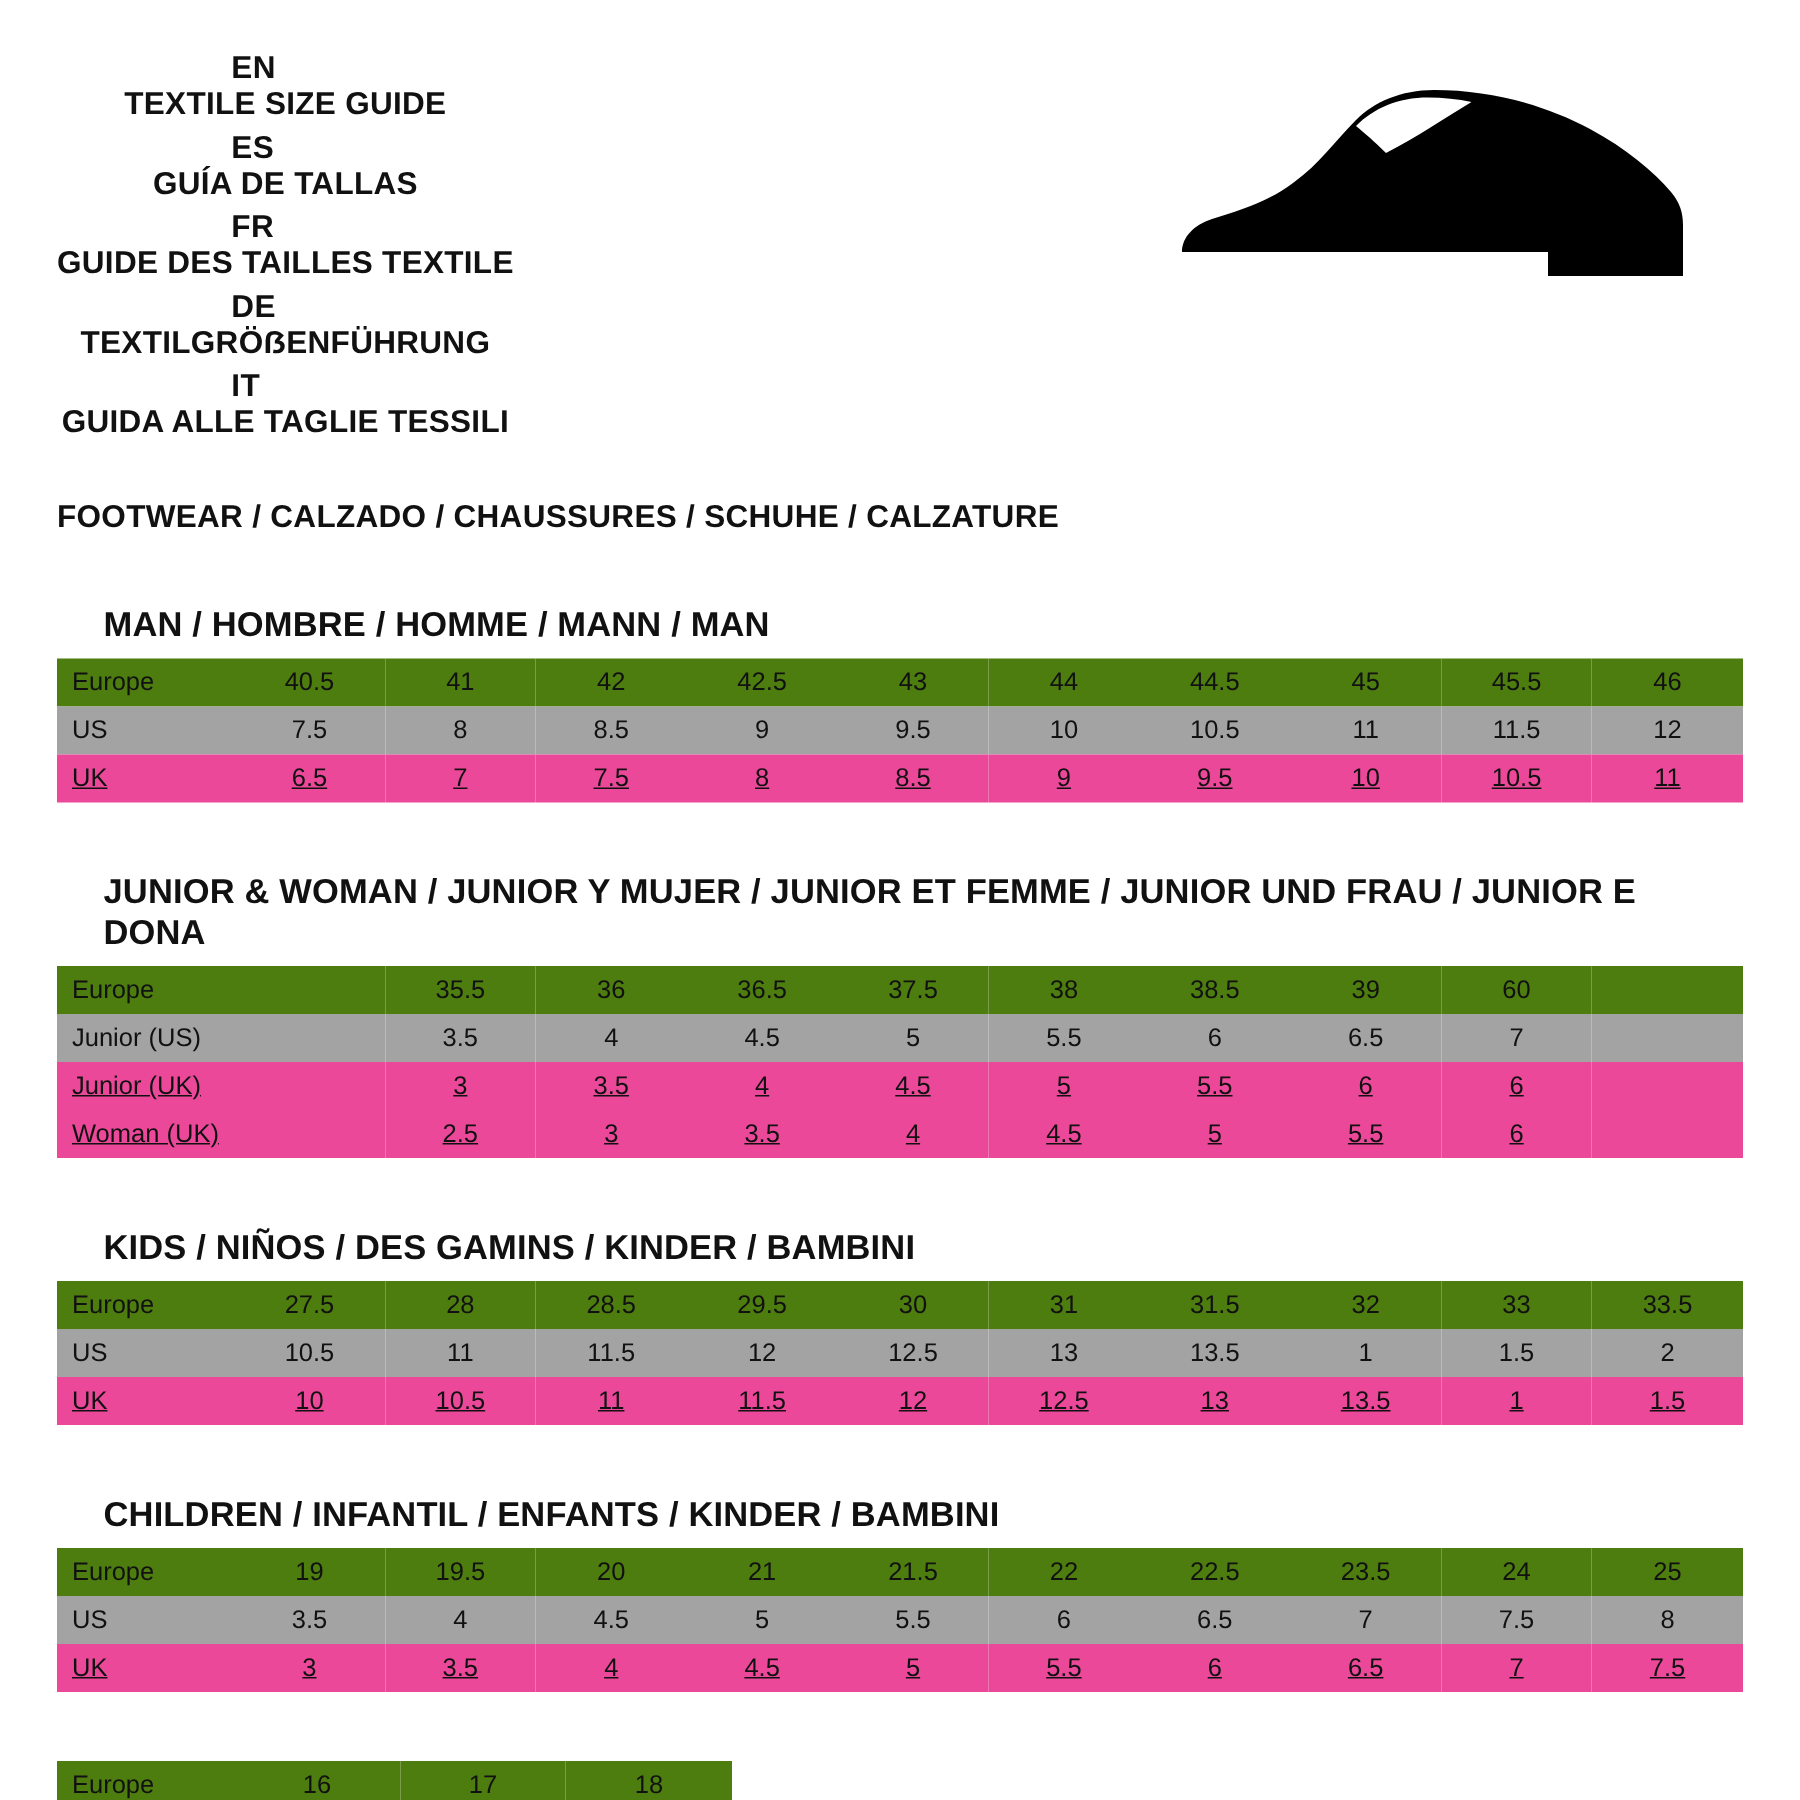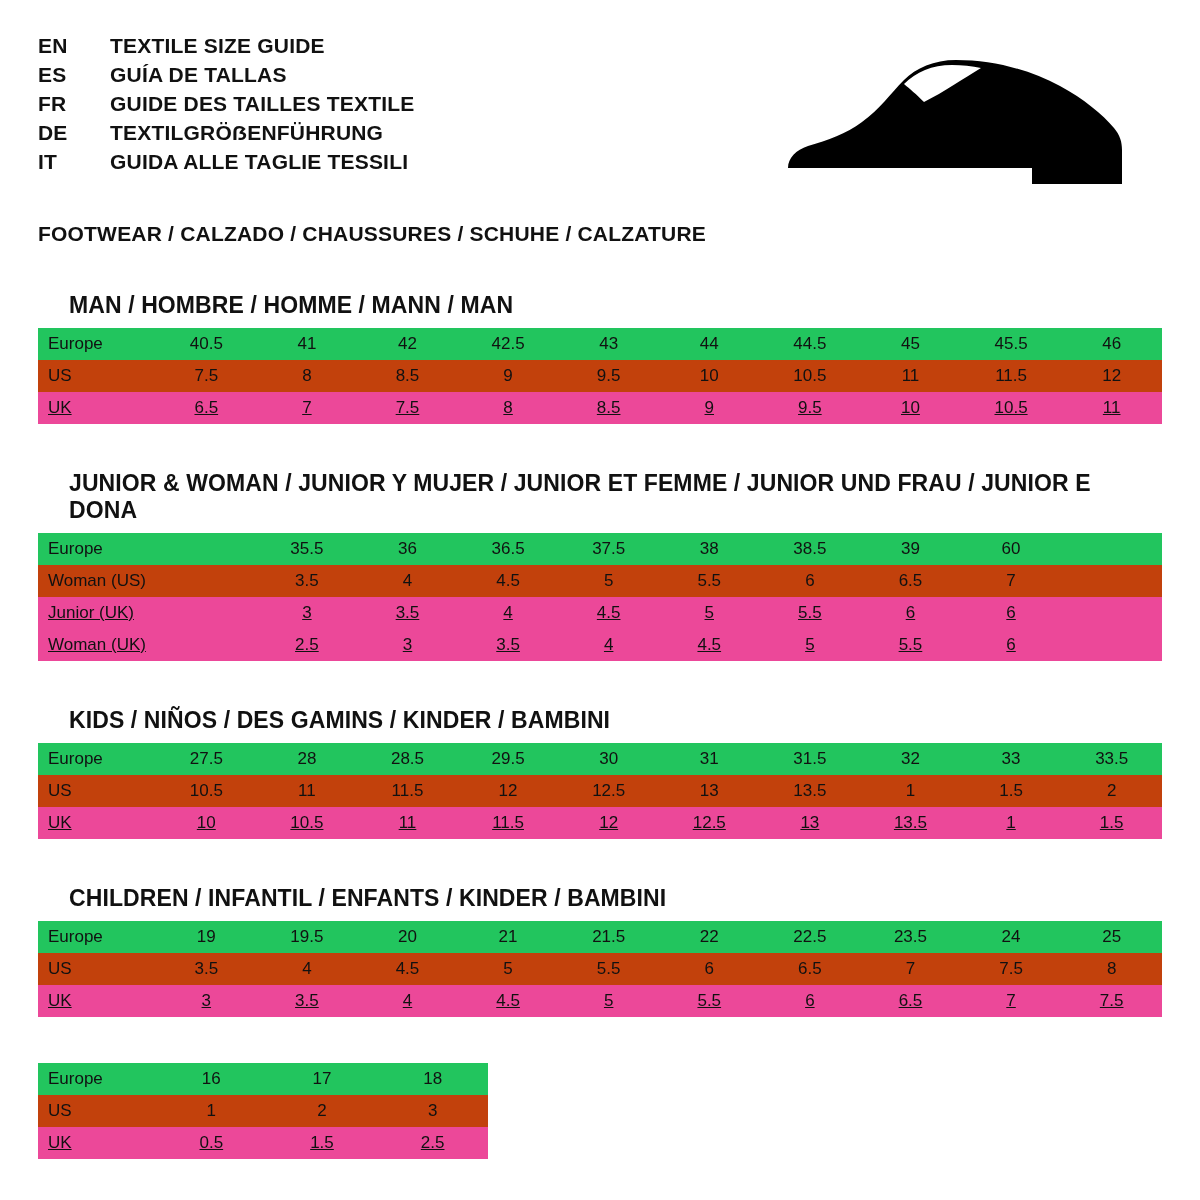--- a/index.html
+++ b/index.html
@@ -30,20 +30,21 @@
     justify-content: space-between;
   }
   .lang-list {
     display: block;
   }
   .lang-row {
     display: flex;
     align-items: center;
     margin-bottom: 5px;
     white-space: nowrap;
+    flex-direction: column;
   }
   .lang-code {
     width: 72px;
     font-size: 21px;
     font-weight: bold;
     letter-spacing: 0.2px;
   }
   .lang-title {
     font-size: 21px;
     font-weight: bold;
@@ -87,25 +88,25 @@
     padding: 0;
     text-align: center;
     vertical-align: middle;
     color: #111111;
   }
   table.size-table td.label {
     text-align: left;
     padding-left: 10px;
   }
   tr.head td {
-    background: #22c55e;
+    background: #4d7c0f;
     font-weight: normal;
   }
   tr.odd td {
-    background: #c2410c;
+    background: #a3a3a3;
   }
   tr.even td {
     background: #ec4899;
     text-decoration: underline;
   }
   table.size-table.wide col.c0 { width: 118px; }
   table.size-table.narrow col.c0 { width: 118px; }
 </style>
 </head>
 <body>
@@ -232,21 +233,21 @@
           <td>36</td>
           <td>36.5</td>
           <td>37.5</td>
           <td>38</td>
           <td>38.5</td>
           <td>39</td>
           <td>60</td>
           <td></td>
         </tr>
         <tr class="odd">
-          <td class="label">Woman (US)</td>
+          <td class="label">Junior (US)</td>
           <td></td>
           <td>3.5</td>
           <td>4</td>
           <td>4.5</td>
           <td>5</td>
           <td>5.5</td>
           <td>6</td>
           <td>6.5</td>
           <td>7</td>
           <td></td>

